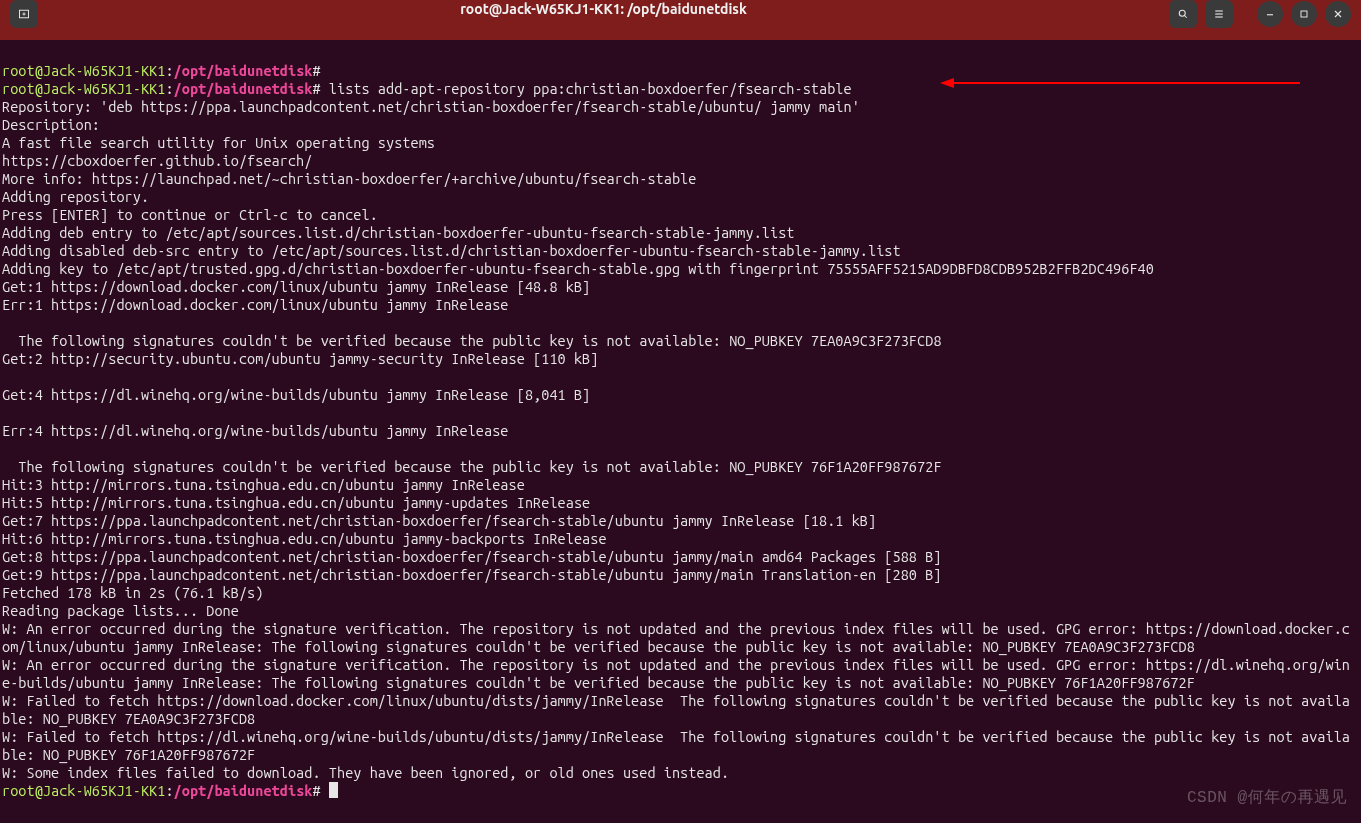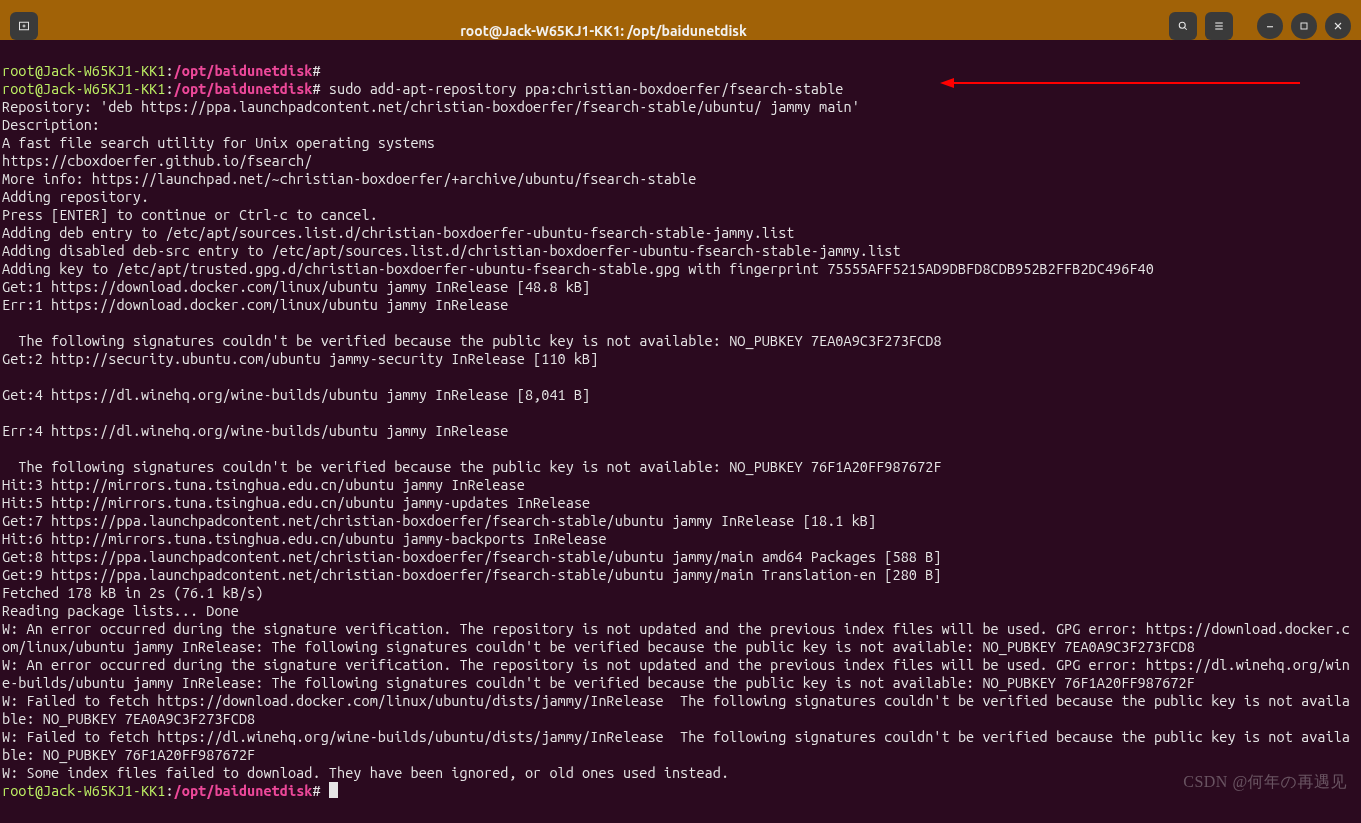--- a/index.html
+++ b/index.html
@@ -10,23 +10,23 @@
     line-height:18px;
     color:#e6e6e6;
     width:1361px; height:823px;
     overflow:hidden;
     position:relative;
   }
 
   
   .titlebar {
     height:40px;
-    background:#a16207;
+    background:#7f1d1d;
     display:flex;
-    align-items:flex-end;
+    align-items:flex-start;
     padding:0 10px;
     color:#f2f2f2;
     font-family:"Ubuntu",sans-serif;
     font-size:14px;
   }
   .titlebar .left-group,
   .titlebar .right-group { display:flex; align-items:center; gap:8px; }
   .titlebar .title-center { flex:1; text-align:center; font-weight:bold; }
   .tb-btn {
     width:28px; height:28px;
@@ -75,22 +75,22 @@
     width:360px;
     height:12px;
     pointer-events:none;
   }
   .arrow svg { width:100%; height:100%; }
 
   
   .watermark {
     position:absolute;
     right:14px;
-    bottom:32px;
-    font-family:Liberation Serif, serif;
+    bottom:16px;
+    font-family:Liberation Mono, monospace;
     font-size:16px;
     color:rgba(220,220,220,0.35);
     letter-spacing:0.5px;
     text-align:right;
   }
 </style>
 </head>
 <body>
 
 <div class="titlebar">
@@ -133,21 +133,21 @@
       <svg viewBox="0 0 16 16">
           <line x1="4" y1="4" x2="12" y2="12" stroke="#e6e6e6" stroke-width="1.5"></line>
           <line x1="12" y1="4" x2="4" y2="12" stroke="#e6e6e6" stroke-width="1.5"></line>
         </svg>
     </div>
   </div>
 </div>
 
 <div class="term">
 <span class="prompt-user">root@Jack-W65KJ1-KK1</span><span class="prompt-colon">:</span><span class="prompt-path">/opt/baidunetdisk</span><span class="prompt-hash">#</span>
-<span class="prompt-user">root@Jack-W65KJ1-KK1</span><span class="prompt-colon">:</span><span class="prompt-path">/opt/baidunetdisk</span><span class="prompt-hash">#</span> <span class="cmd">sudo add-apt-repository ppa:christian-boxdoerfer/fsearch-stable</span>
+<span class="prompt-user">root@Jack-W65KJ1-KK1</span><span class="prompt-colon">:</span><span class="prompt-path">/opt/baidunetdisk</span><span class="prompt-hash">#</span> <span class="cmd">lists add-apt-repository ppa:christian-boxdoerfer/fsearch-stable</span>
 <span id="output-block" class="out">Repository: 'deb https://ppa.launchpadcontent.net/christian-boxdoerfer/fsearch-stable/ubuntu/ jammy main'
 Description:
 A fast file search utility for Unix operating systems
 https://cboxdoerfer.github.io/fsearch/
 More info: https://launchpad.net/~christian-boxdoerfer/+archive/ubuntu/fsearch-stable
 Adding repository.
 Press [ENTER] to continue or Ctrl-c to cancel.
 Adding deb entry to /etc/apt/sources.list.d/christian-boxdoerfer-ubuntu-fsearch-stable-jammy.list
 Adding disabled deb-src entry to /etc/apt/sources.list.d/christian-boxdoerfer-ubuntu-fsearch-stable-jammy.list
 Adding key to /etc/apt/trusted.gpg.d/christian-boxdoerfer-ubuntu-fsearch-stable.gpg with fingerprint 75555AFF5215AD9DBFD8CDB952B2FFB2DC496F40

